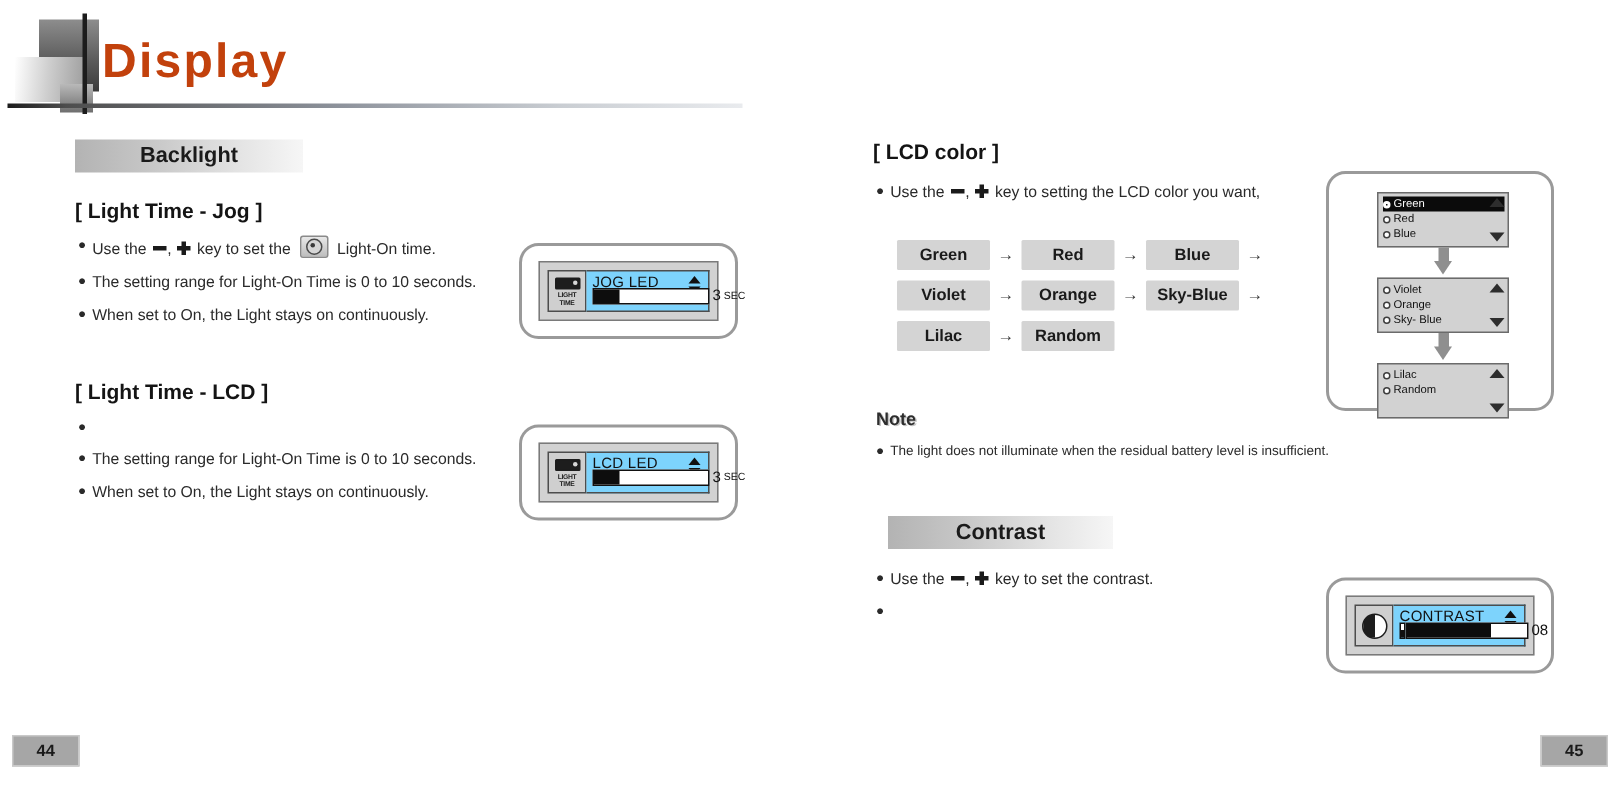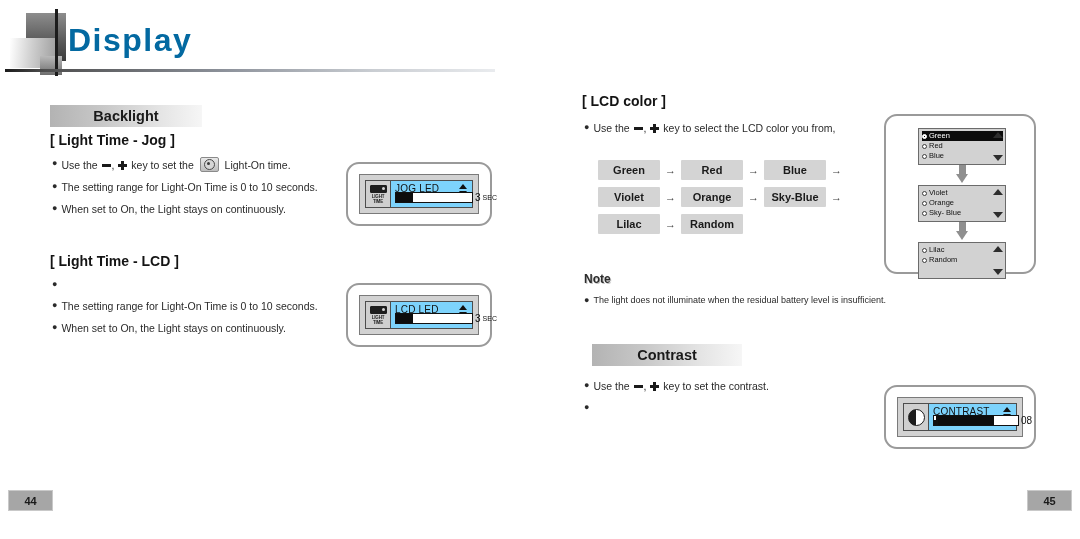--- a/index.html
+++ b/index.html
@@ -52,21 +52,21 @@
     left: 55px; top: 9px;
     width: 3px; height: 67px;
     background: #1c1c1c;
   }
   .hdr-title {
     position: absolute;
     left: 68px; top: 22px;
     font-size: 32px;
     font-weight: bold;
     letter-spacing: 1.5px;
-    color: #0369a1;
+    color: #c2410c;
   }
   .hdr-rule {
     position: absolute;
     left: 5px; top: 69px;
     width: 490px; height: 3px;
     background: linear-gradient(90deg, #1c1c1c 0%, #4d4d4d 8%, #8d929b 45%, #c9cdd2 75%, #e9ebee 100%);
   }
 
   
   .sect-bar {
@@ -75,21 +75,21 @@
     background: linear-gradient(90deg, #b3b3b3 0%, #c8c8c8 35%, #e4e4e4 72%, #f6f6f6 100%);
     display: flex;
     align-items: center;
     justify-content: center;
   }
   .sect-bar span {
     font-size: 14.5px;
     font-weight: bold;
     color: #1a1a1a;
   }
-  #bar-backlight { left: 50px; top: 105px; width: 152px; }
+  #bar-backlight { left: 50px; top: 93px; width: 152px; }
   #bar-contrast  { left: 592px; top: 344px; width: 150px; }
 
   
   .subhead {
     position: absolute;
     font-size: 14px;
     font-weight: bold;
     color: #141414;
     white-space: nowrap;
   }
@@ -572,21 +572,21 @@
 
   <div class="subhead" id="sh-color">[ LCD color ]</div>
 
   <div class="bullets" id="bl-color">
     <div class="bullet">
       <span class="dot">●</span>
       <span class="txt">
         <span>Use the</span>
         <span class="key-minus"></span><span>,</span>
         <span class="key-plus"></span>
-        <span>key to select the LCD color you from,</span>
+        <span>key to setting the LCD color you want,</span>
       </span>
     </div>
   </div>
 
   <div class="color-flow">
     <div class="chip-row">
       <div class="chip w1">Green</div>
       <span class="arrow-r">→</span>
       <div class="chip w1">Red</div>
       <span class="arrow-r">→</span>

